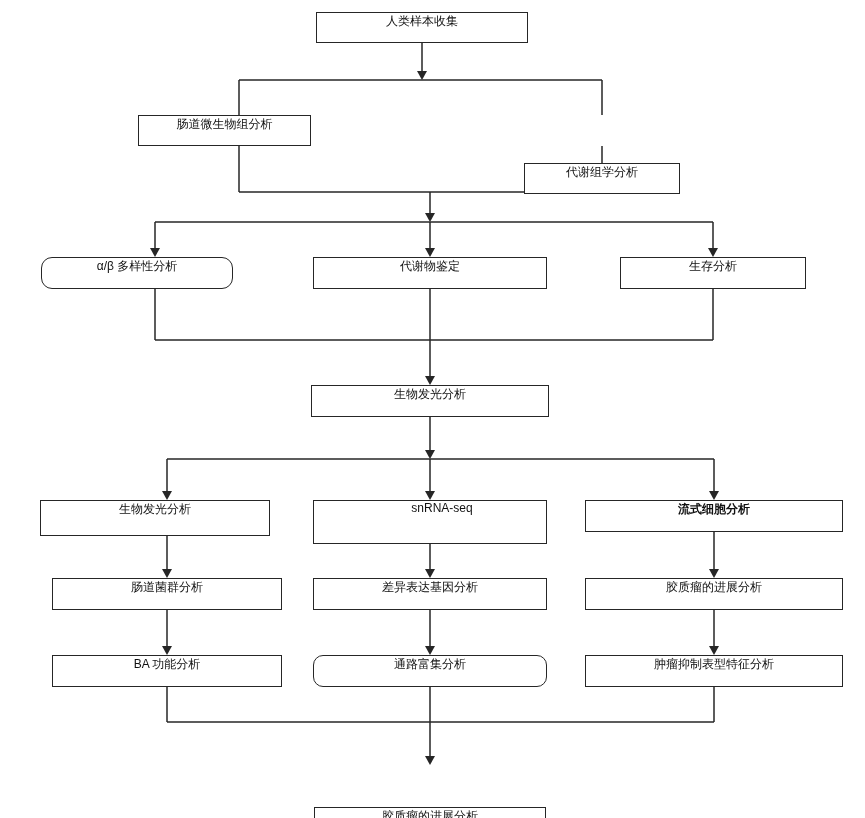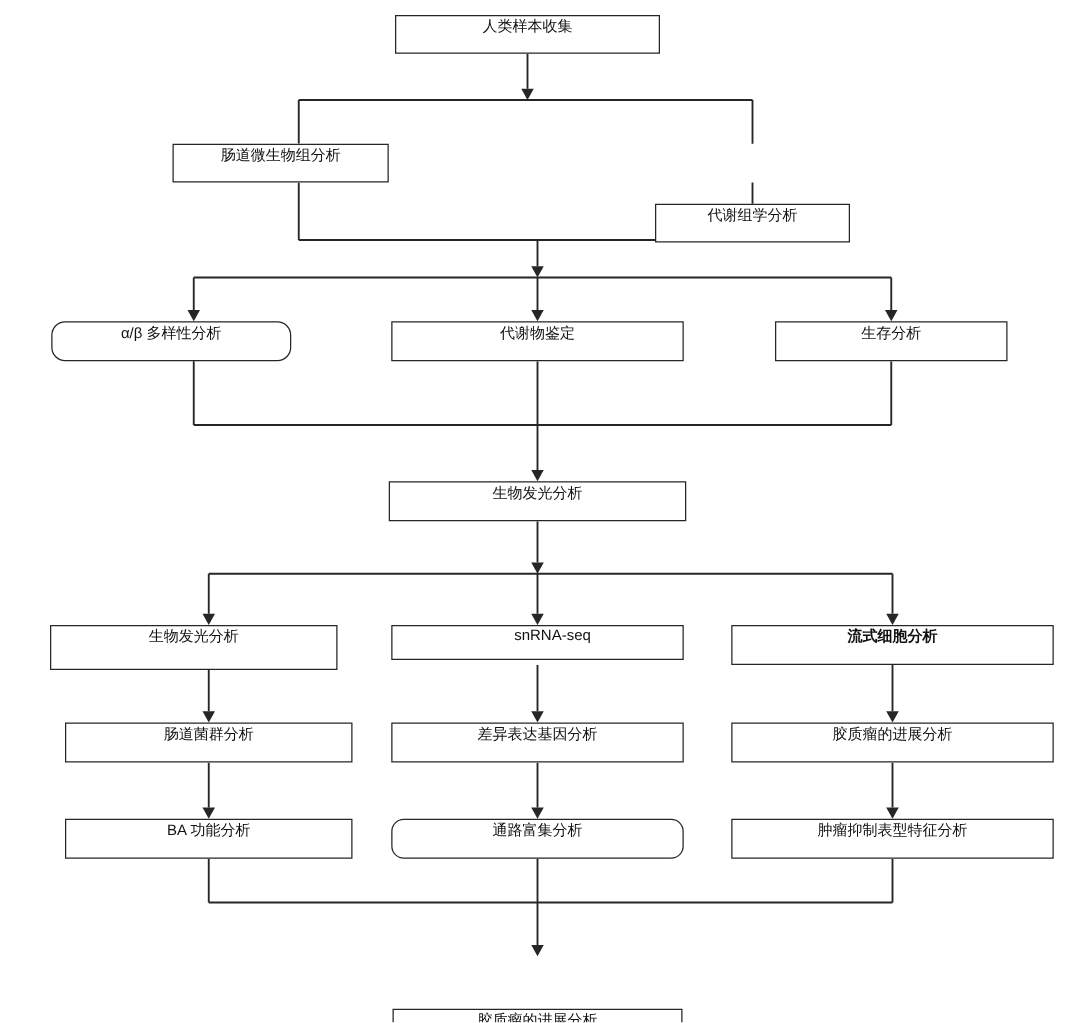--- a/index.html
+++ b/index.html
@@ -144,21 +144,21 @@
   </div>
 
   <div class="node" style="left:311px; top:385px; width:238px; height:32px;">
     <span>生物发光分析</span>
   </div>
 
   <div class="node" style="left:40px; top:500px; width:230px; height:36px;font-family:Liberation Mono, monospace;">
     <span>生物发光分析</span>
   </div>
 
-  <div class="node" style="left:313px; top:500px; width:234px; height:28px;padding-left:24px;">
+  <div class="node" style="left:313px; top:500px; width:234px; height:44px;padding-left:24px;">
     <span>snRNA-seq</span>
   </div>
 
   <div class="node" style="left:585px; top:500px; width:258px; height:32px;font-weight:bold;">
     <span>流式细胞分析</span>
   </div>
 
   <div class="node" style="left:52px; top:578px; width:230px; height:32px;">
     <span>肠道菌群分析</span>
   </div>

